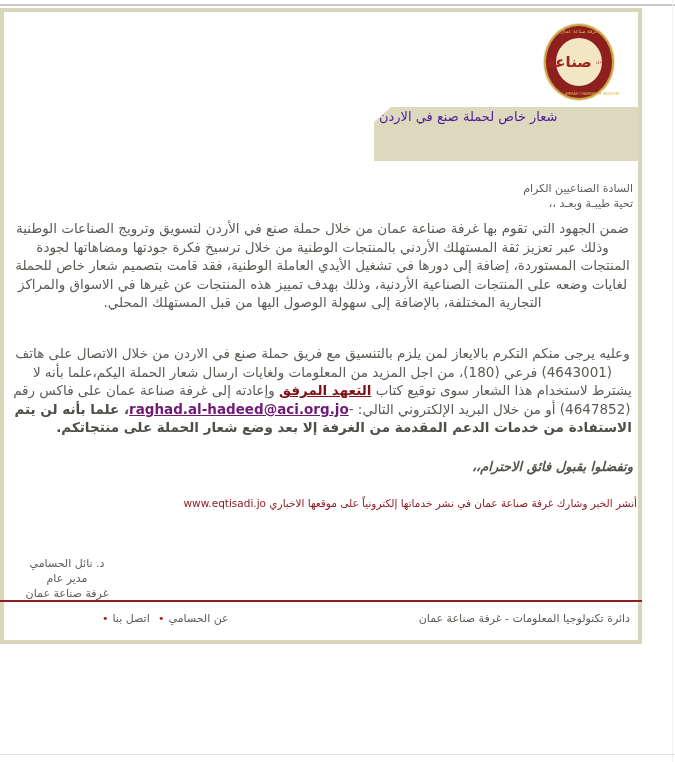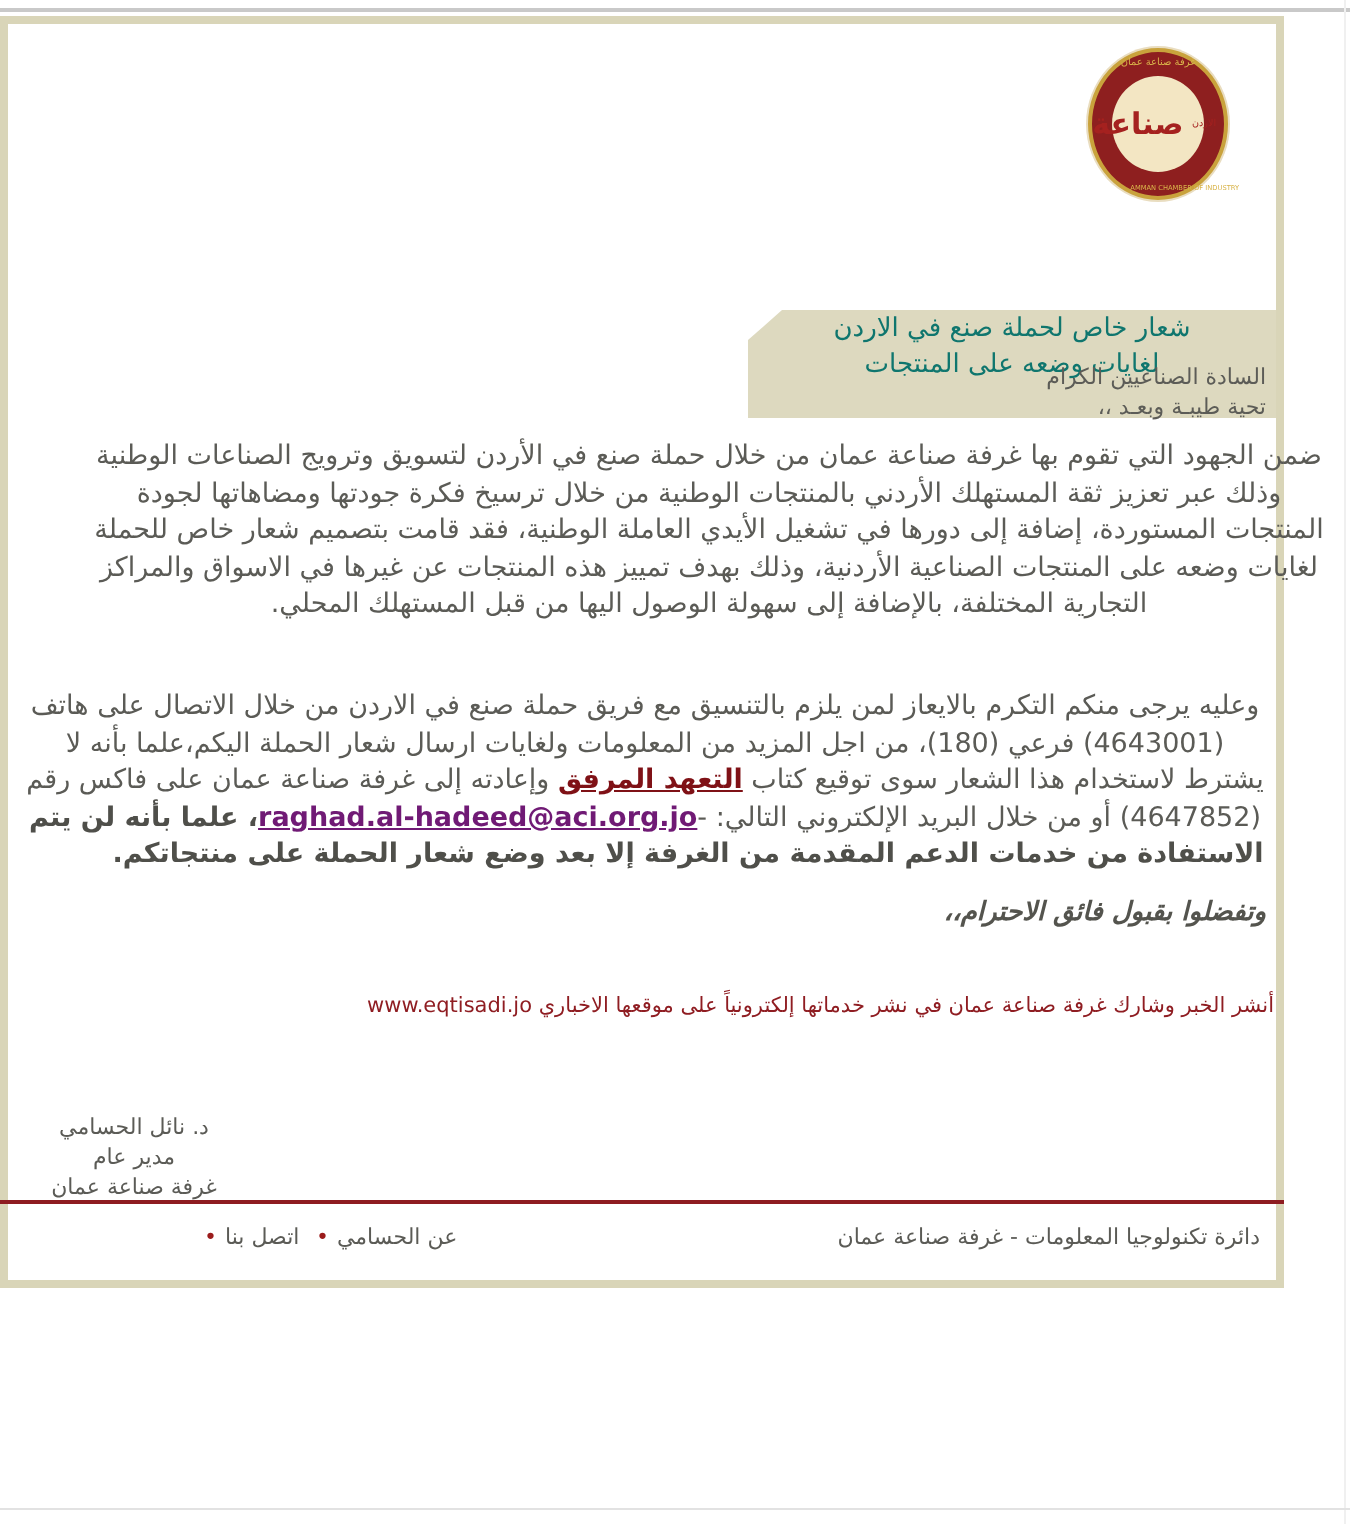--- a/index.html
+++ b/index.html
@@ -52,54 +52,53 @@
   .logo-center { font-size:15px; font-weight:bold; line-height:16px; }
   .logo-sub { font-size:8px; line-height:8px; transform:scale(0.6); color:#a5211f; }
 
   
   .header-box {
     position:absolute; top:107px; left:374px;
     width:264px; height:54px;
     background:#ddd9bf;
     clip-path:polygon(17px 0, 100% 0, 100% 100%, 0 100%, 0 15px);
     direction:rtl;
-    text-align:center;
-    color:#0f766e;
+    text-align:left;
+    color:#4c1d95;
     font-size:13px; line-height:17.5px;
     padding:1px 5px 0 5px;
-    margin-top:48px;
   }
 
   .salutation {
     position:absolute; top:181px; right:42px;
     direction:rtl; text-align:right;
     font-size:11px; line-height:15px;
     color:#5c5c57;
   }
 
   .para {
     position:absolute; left:12px; width:621px;
     direction:rtl; text-align:center;
     font-size:13.5px; line-height:18.6px;
     color:#5b5b56;
   }
-  .para-1 { top:219px;margin-left:32px; }
+  .para-1 { top:219px; }
   .para-2 { top:344px; }
 
   .pledge-link {
     color:#7f1116; font-weight:bold; text-decoration:underline; cursor:pointer;
   }
   .email-link {
     color:#701a75; font-weight:bold; text-decoration:underline;
     direction:ltr; unicode-bidi:embed; cursor:pointer;
   }
   .bold-seg { font-weight:bold; color:#4f4f4a;margin-left:43px; }
 
   .closing {
-    position:absolute; top:449px; right:42px;
+    position:absolute; top:459px; right:42px;
     direction:rtl; text-align:right;
     font-size:13px; font-weight:bold; font-style:italic;
     color:#54544e;
   }
 
   .notice {
     position:absolute; top:497px; right:38px;
     direction:rtl; text-align:right;
     font-size:10.5px; color:#8f1d22;
   }
@@ -143,21 +142,20 @@
   <span class="logo-arc-top">غرفة صناعة عمان</span>
   <div class="logo-inner">
     <span class="logo-center">صناعة</span>
     <span class="logo-sub">الاردن</span>
   </div>
   <span class="logo-arc-bottom">AMMAN CHAMBER OF INDUSTRY</span>
 </div>
 
 <div class="header-box">
   <div>شعار خاص لحملة صنع في الاردن</div>
-  <div>لغايات وضعه على المنتجات</div>
 </div>
 
 <div class="salutation">
   <div>السادة الصناعيين الكرام</div>
   <div>تحية طيبـة وبعـد ،،</div>
 </div>
 
 <div class="para para-1">
   <span>ضمن الجهود التي تقوم بها غرفة صناعة عمان من خلال حملة صنع في الأردن لتسويق وترويج الصناعات الوطنية  وذلك عبر تعزيز ثقة المستهلك الأردني بالمنتجات الوطنية من خلال ترسيخ فكرة جودتها ومضاهاتها لجودة المنتجات المستوردة، إضافة إلى دورها في تشغيل الأيدي العاملة الوطنية، فقد قامت بتصميم شعار خاص للحملة لغايات وضعه على المنتجات الصناعية الأردنية، وذلك بهدف تمييز هذه المنتجات عن غيرها في الاسواق والمراكز التجارية المختلفة، بالإضافة إلى سهولة الوصول اليها من قبل المستهلك المحلي.</span>
 </div>

